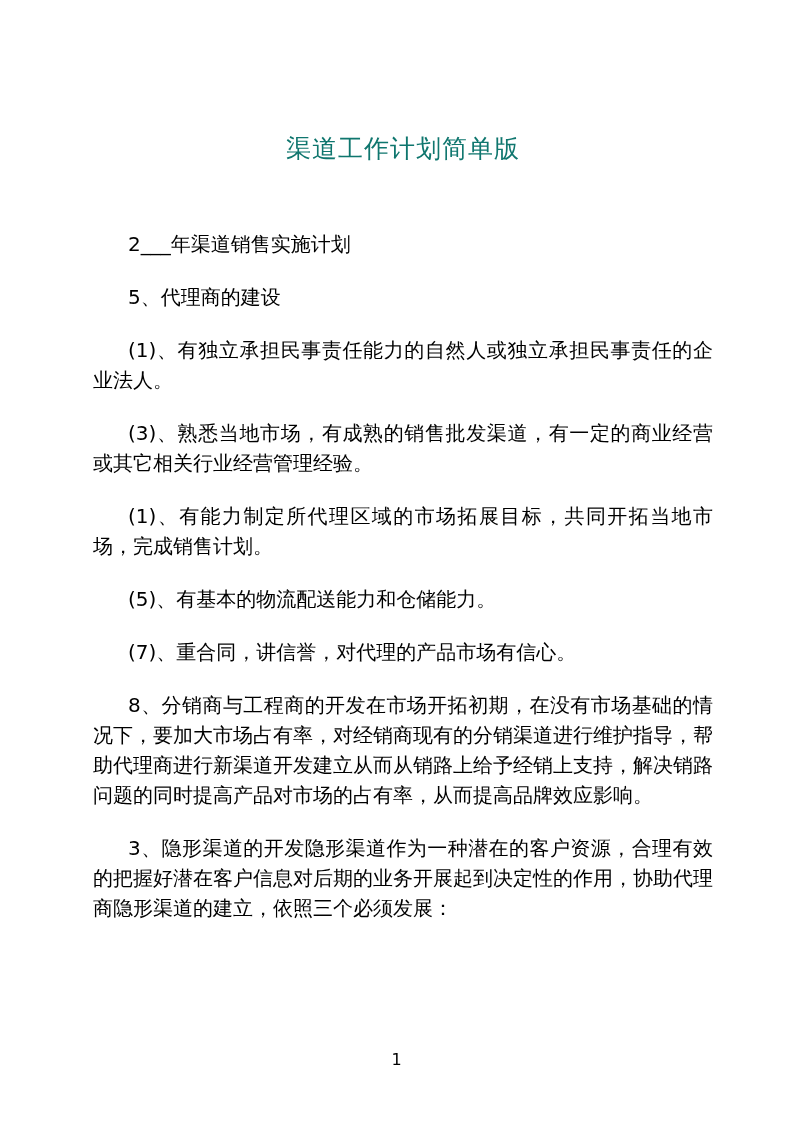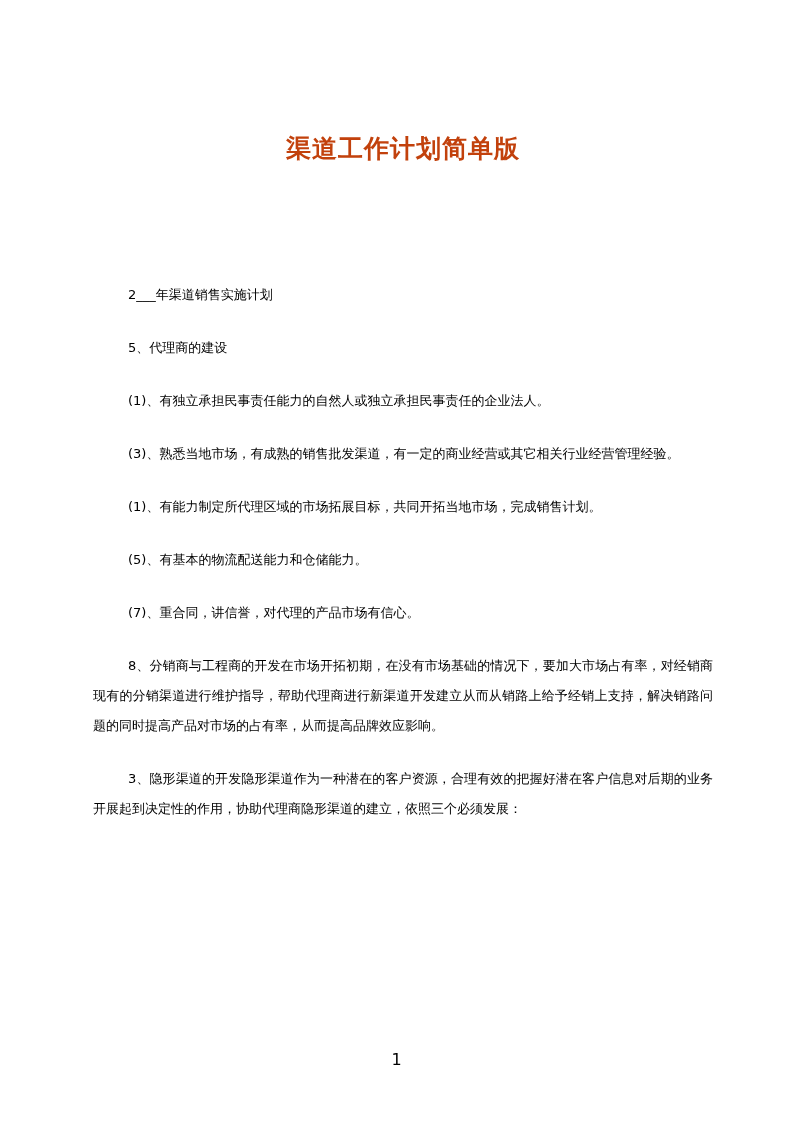--- a/index.html
+++ b/index.html
@@ -15,28 +15,28 @@
     color: #000000;
     overflow: hidden;
     margin: 0 auto;
   }
   .content {
     padding: 132px 80px 0 93px;
   }
   .doc-title {
     font-size: 25px;
     line-height: 34px;
-    font-weight: bold;
+    font-weight: normal;
     text-align: center;
     letter-spacing: 1px;
-    margin: 0 0 114px 0;
-    color: #c2410c;
+    margin: 0 0 63px 0;
+    color: #0f766e;
   }
   .para {
-    font-size: 13px;
+    font-size: 20px;
     line-height: 30px;
     text-indent: 35px;
     text-align: justify;
     margin: 0 0 23px 0;
     color: #000000;
     word-break: break-all;
   }
   .page-footer {
     position: absolute;
     top: 1048px;

